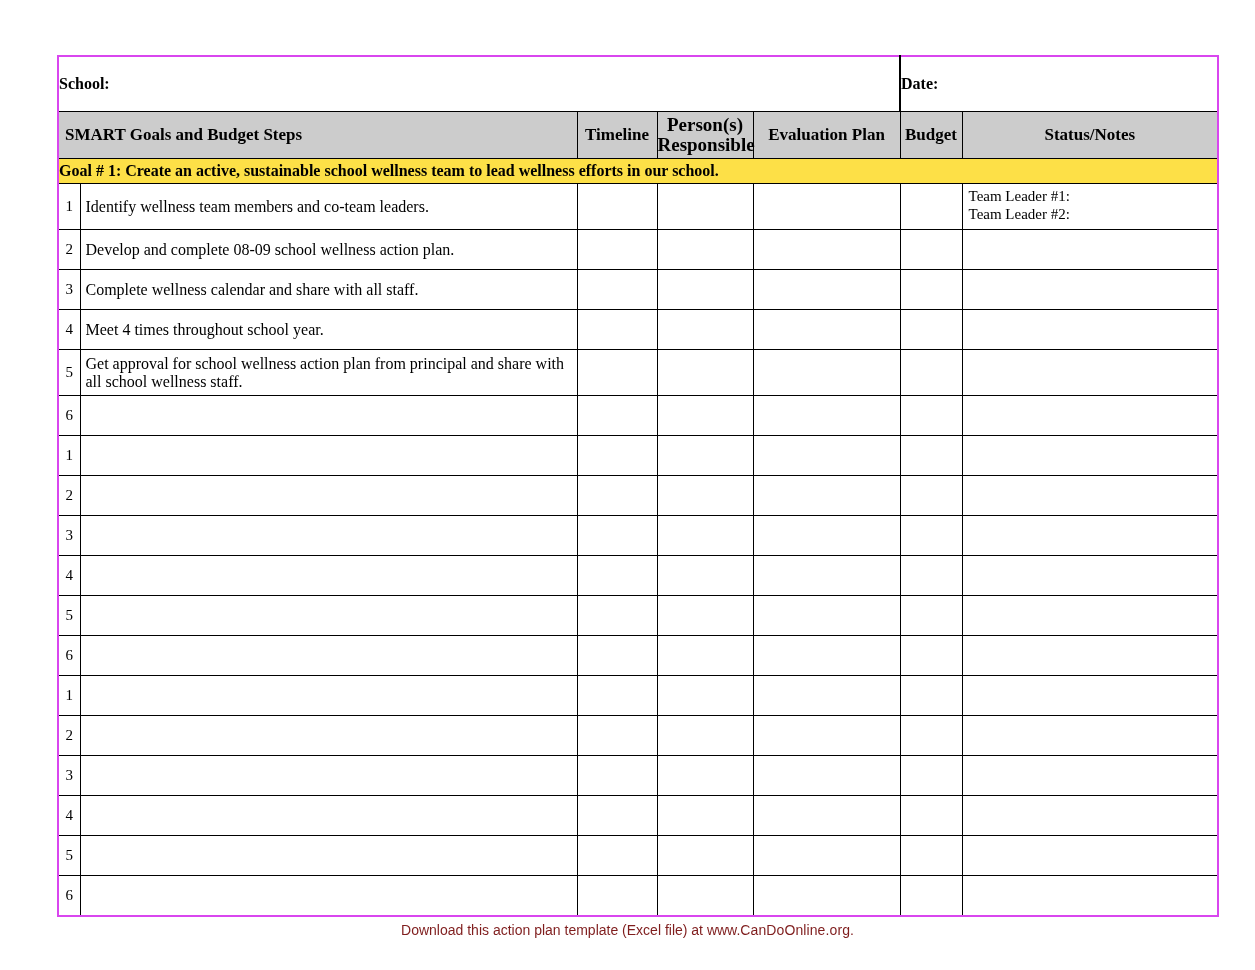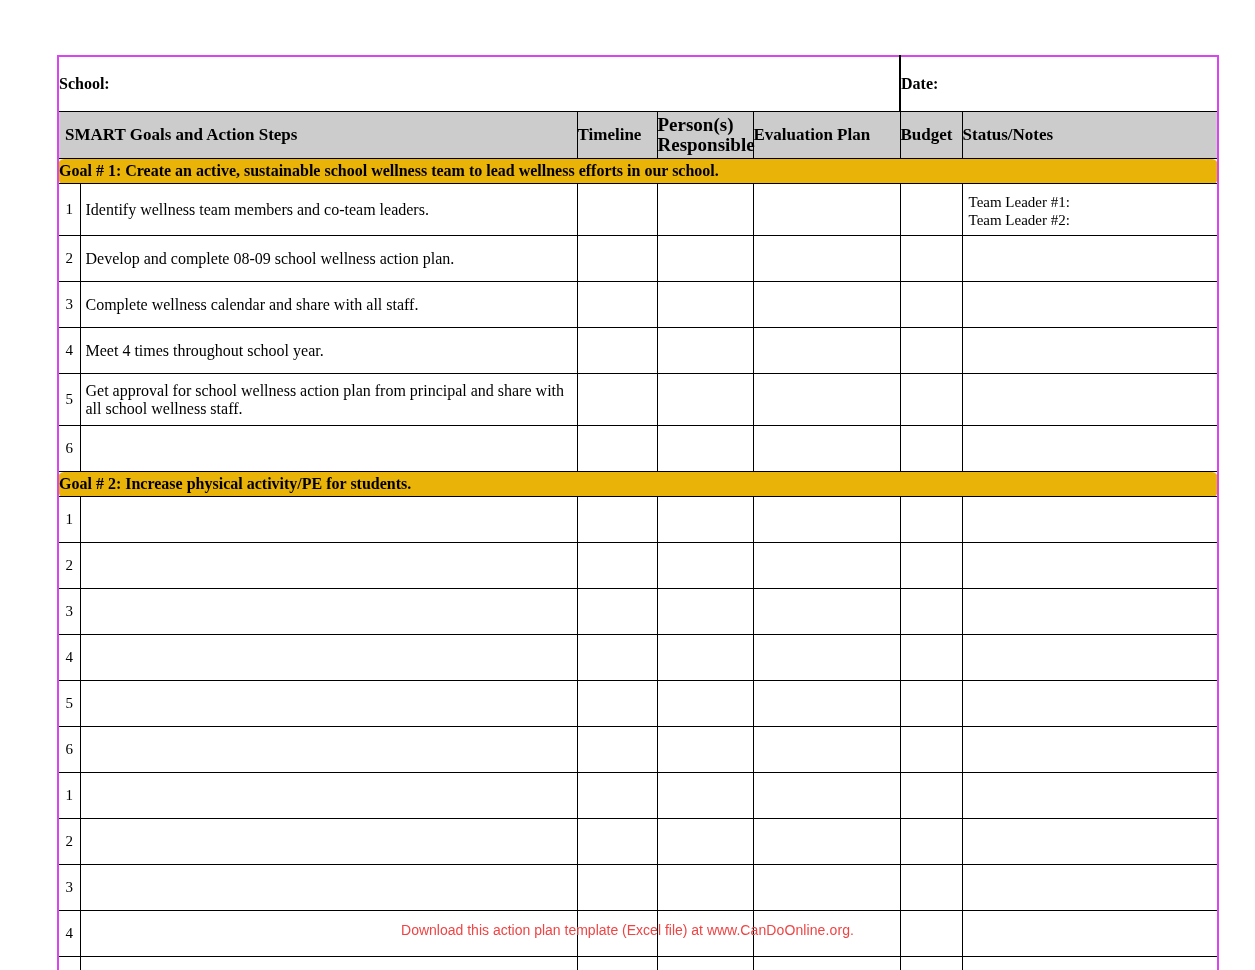--- a/index.html
+++ b/index.html
@@ -36,21 +36,21 @@
   col.c-step  { width: 497px; }
   col.c-time  { width: 80px; }
   col.c-pers  { width: 96px; }
   col.c-eval  { width: 147px; }
   col.c-budg  { width: 62px; }
   col.c-stat  { width: 256px; }
 
   .hdr-row td {
     background: #cccccc;
     font-weight: bold;
-    text-align: left;
+    text-align: center;
     font-size: 17px;
     height: 46px;
     border-top: 2px solid #000;
     border-bottom: 2px solid #000;
   }
   .hdr-row td.left {
     text-align: left;
     padding-left: 6px;
     font-size: 17px;
   }
@@ -64,61 +64,60 @@
     font-size: 16px;
     vertical-align: top;
     padding-top: 7px;
     padding-left: 6px;
   }
   .top-row td.date-cell {
     border-left: 2px solid #000;
     margin-top: 36px;
   }
   .goal-row td {
-    background: #eab308;
+    background: #fde047;
     font-weight: bold;
     font-size: 16px;
     padding: 3px 0 3px 6px;
     height: 24px;
     border-top: 2px solid #000;
     border-bottom: 2px solid #000;
-    border-radius: 6px;
   }
   .item-row td {
     height: 36px;
     font-size: 16px;
   }
   .item-row td.num {
     text-align: center;
     font-size: 15px;
     vertical-align: middle;
   }
   .item-row td.step {
     padding-left: 5px;
     line-height: 1.12;
     vertical-align: middle;
   }
   .item-row td.notes {
     padding-left: 6px;
     font-size: 15px;
     line-height: 1.2;
     vertical-align: top;
-    padding-top: 9px;
+    padding-top: 3px;
   }
   .tall td { height: 42px; }
   .notes-lines div { white-space: nowrap; }
   .footer {
     position: absolute;
     top: 922px;
     left: 0;
     width: 1255px;
     text-align: center;
     font-family: "Liberation Sans", sans-serif;
     font-size: 14px;
-    color: #ef4444;
+    color: #7f1d1d;
   }
   .footer .dom { letter-spacing: 0.1px; }
 </style>
 </head>
 <body>
 
 <div class="page">
   <table class="sheet">
     <colgroup>
       <col class="c-num">
@@ -128,21 +127,21 @@
         <col class="c-eval">
         <col class="c-budg">
         <col class="c-stat">
     </colgroup>
     <tbody>
       <tr class="top-row">
         <td colspan="5">School:</td>
         <td colspan="2" class="date-cell">Date:</td>
       </tr>
       <tr class="hdr-row">
-        <td colspan="2" class="left">SMART Goals and Action Steps</td>
+        <td colspan="2" class="left">SMART Goals and Budget Steps</td>
         <td>Timeline</td>
         <td>
           <div class="hdr-small">Person(s)</div>
           <div class="hdr-small">Responsible</div>
         </td>
         <td>Evaluation Plan</td>
         <td>Budget</td>
         <td>Status/Notes</td>
       </tr>
     <tr class="goal-row">
@@ -198,23 +197,20 @@
         </tr>
         <tr class="item-row">
           <td class="num">6</td>
           <td class="step"></td>
           <td></td>
           <td></td>
           <td></td>
           <td></td>
           <td class="notes notes-lines"></td>
         </tr>
-        <tr class="goal-row">
-          <td colspan="7">Goal # 2: Increase physical activity/PE for students.</td>
-        </tr>
         <tr class="item-row">
           <td class="num">1</td>
           <td class="step"></td>
           <td></td>
           <td></td>
           <td></td>
           <td></td>
           <td class="notes notes-lines"></td>
         </tr>
         <tr class="item-row">

